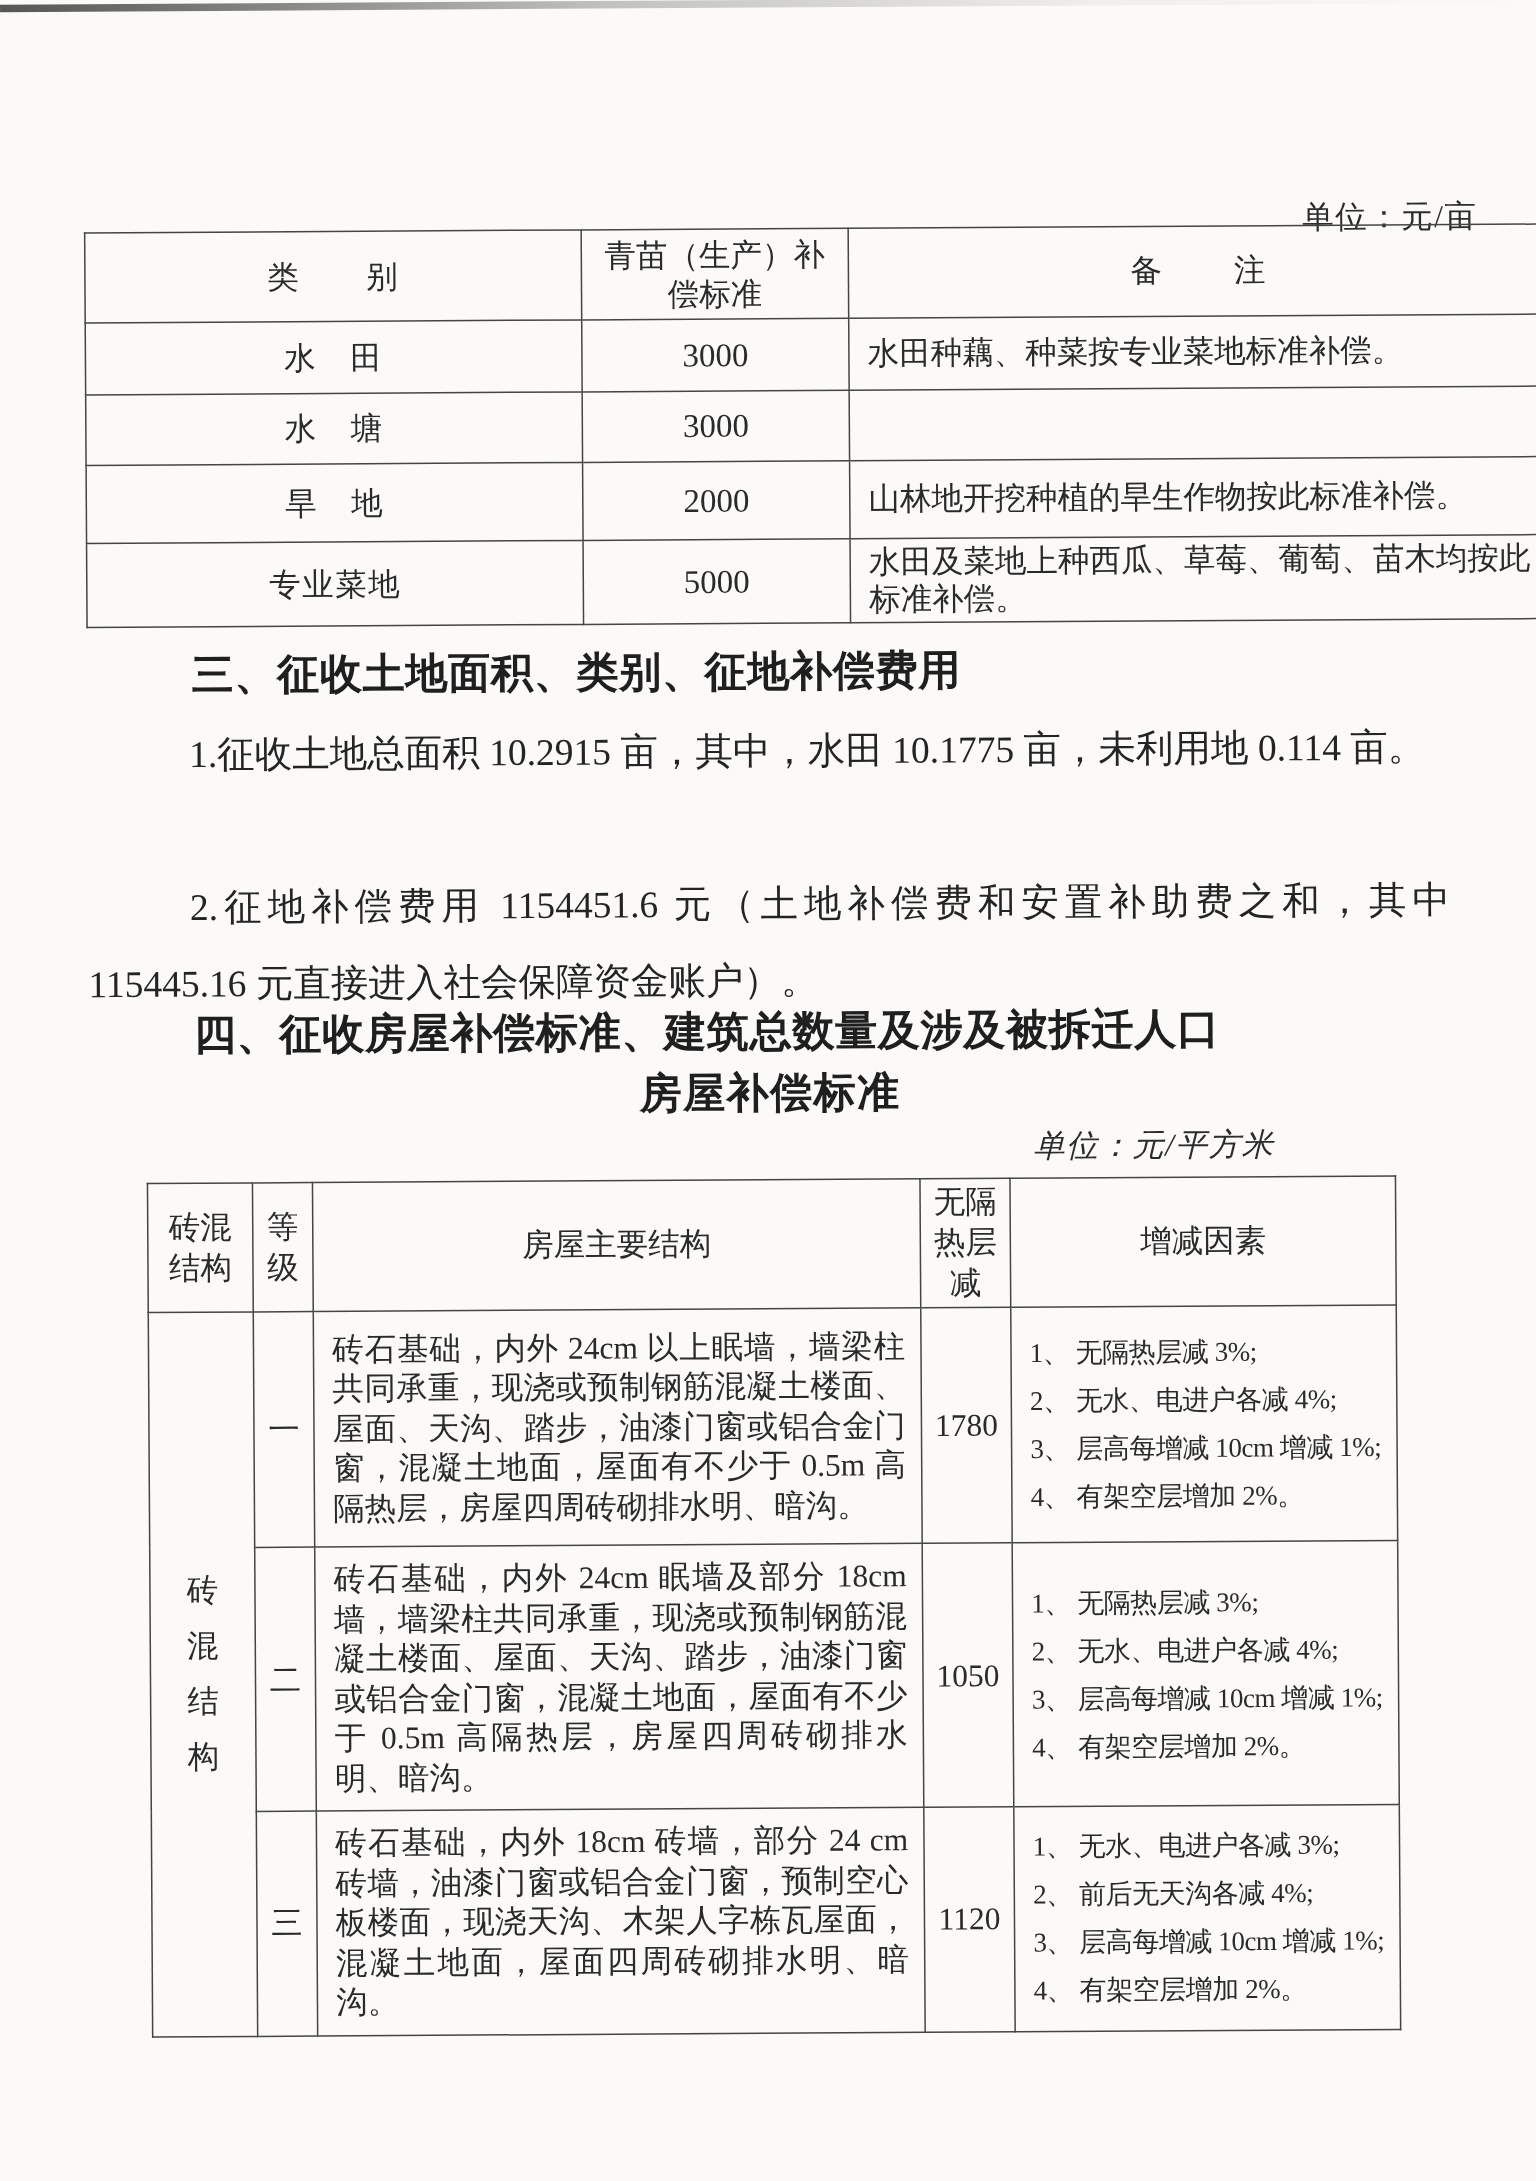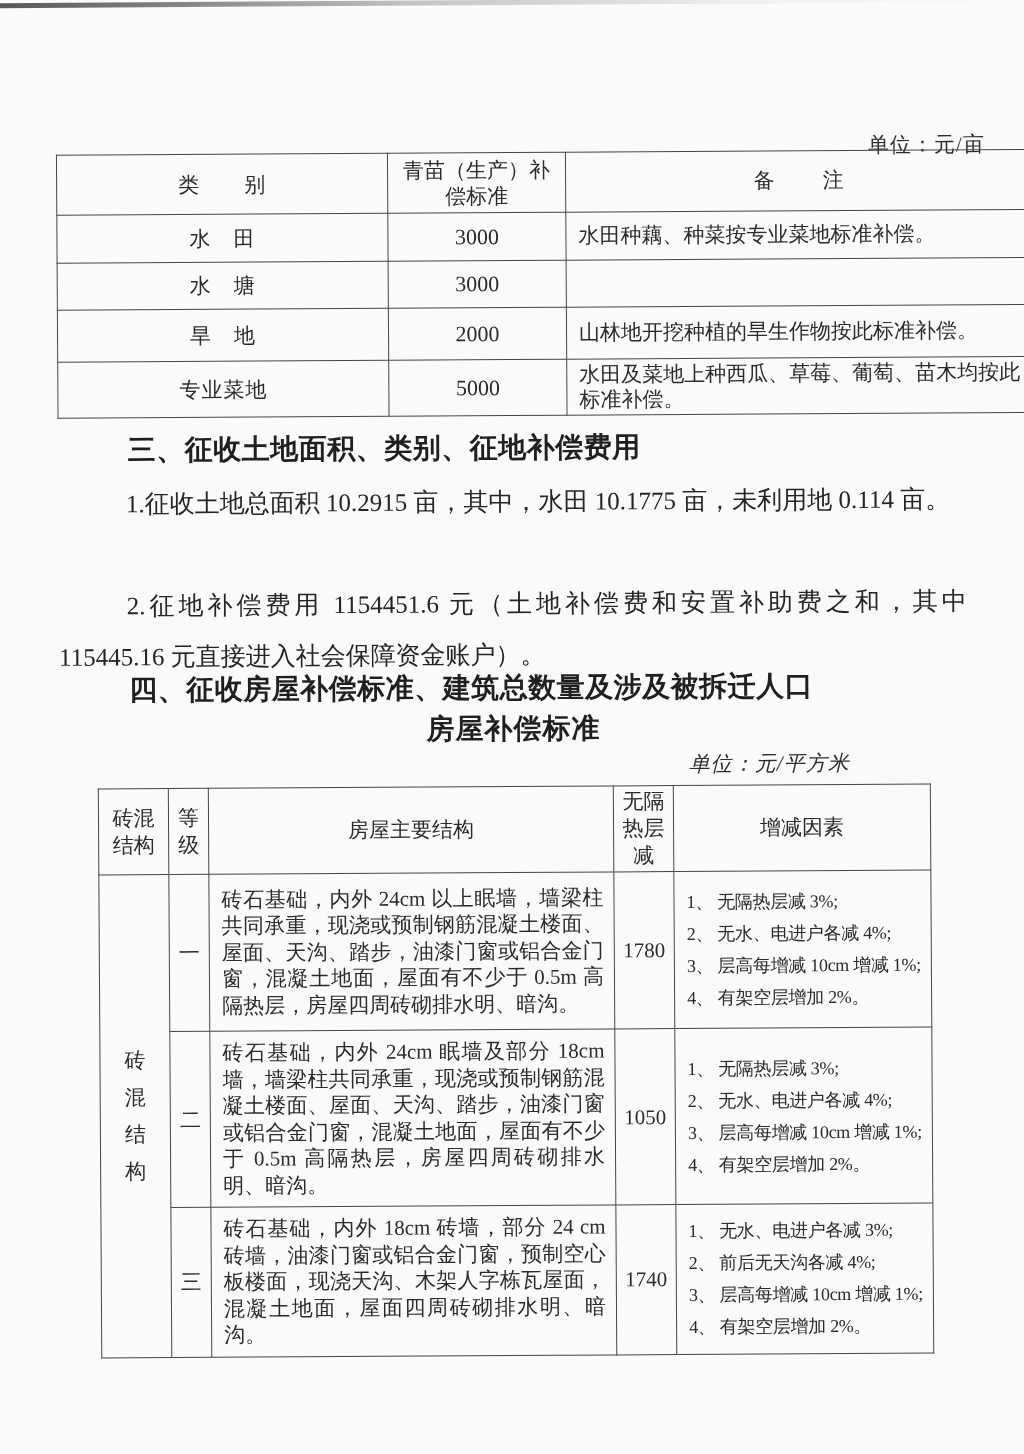--- a/index.html
+++ b/index.html
@@ -194,21 +194,21 @@
         <td class="fact">
           <div class="fline">1、 无隔热层减 3%;</div>
           <div class="fline">2、 无水、电进户各减 4%;</div>
           <div class="fline">3、 层高每增减 10cm 增减 1%;</div>
           <div class="fline">4、 有架空层增加 2%。</div>
         </td>
       </tr>
       <tr class="b3">
         <td class="grade">三</td>
         <td class="struct">砖石基础，内外 18cm 砖墙，部分 24 cm 砖墙，油漆门窗或铝合金门窗，预制空心板楼面，现浇天沟、木架人字栋瓦屋面，混凝土地面，屋面四周砖砌排水明、暗沟。</td>
-        <td class="std">1740</td>
+        <td class="std">1120</td>
         <td class="fact">
           <div class="fline">1、 无水、电进户各减 3%;</div>
           <div class="fline">2、 前后无天沟各减 4%;</div>
           <div class="fline">3、 层高每增减 10cm 增减 1%;</div>
           <div class="fline">4、 有架空层增加 2%。</div>
         </td>
       </tr>
     </tbody>
   </table>
 </div>

